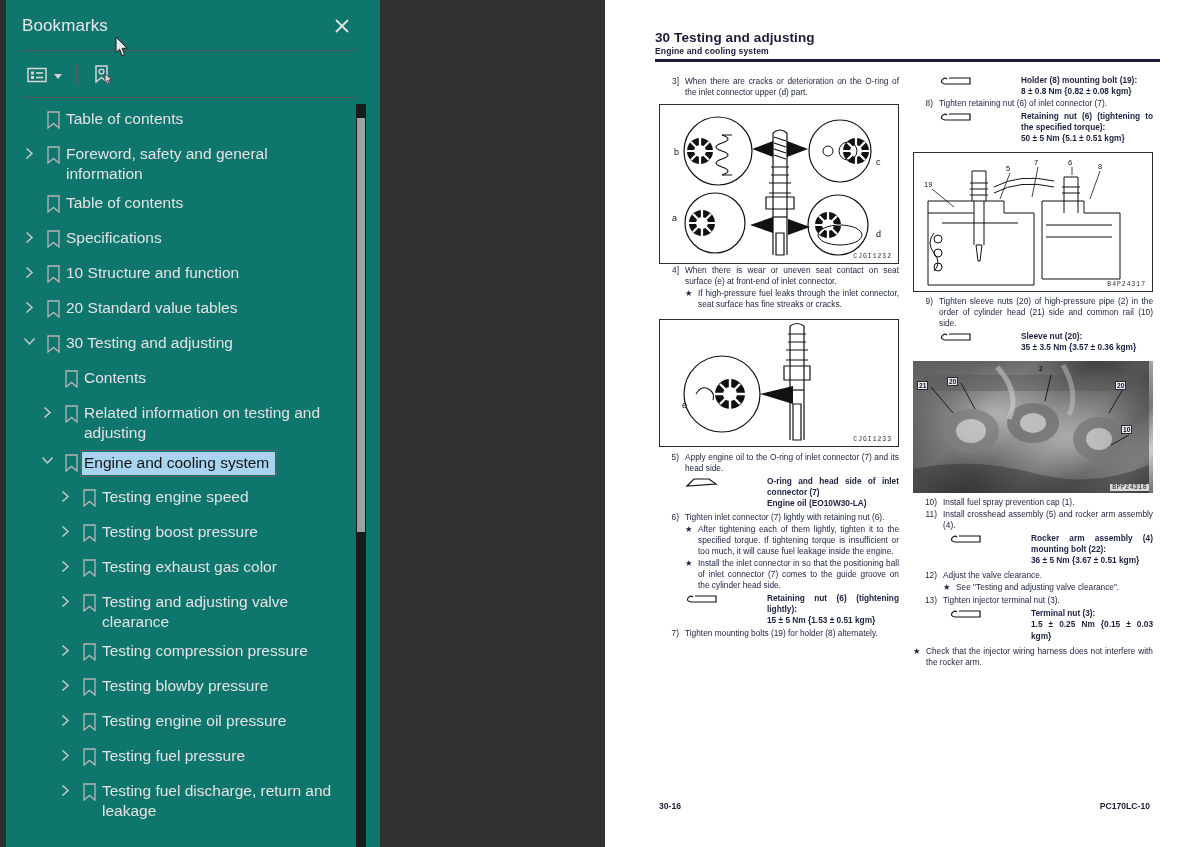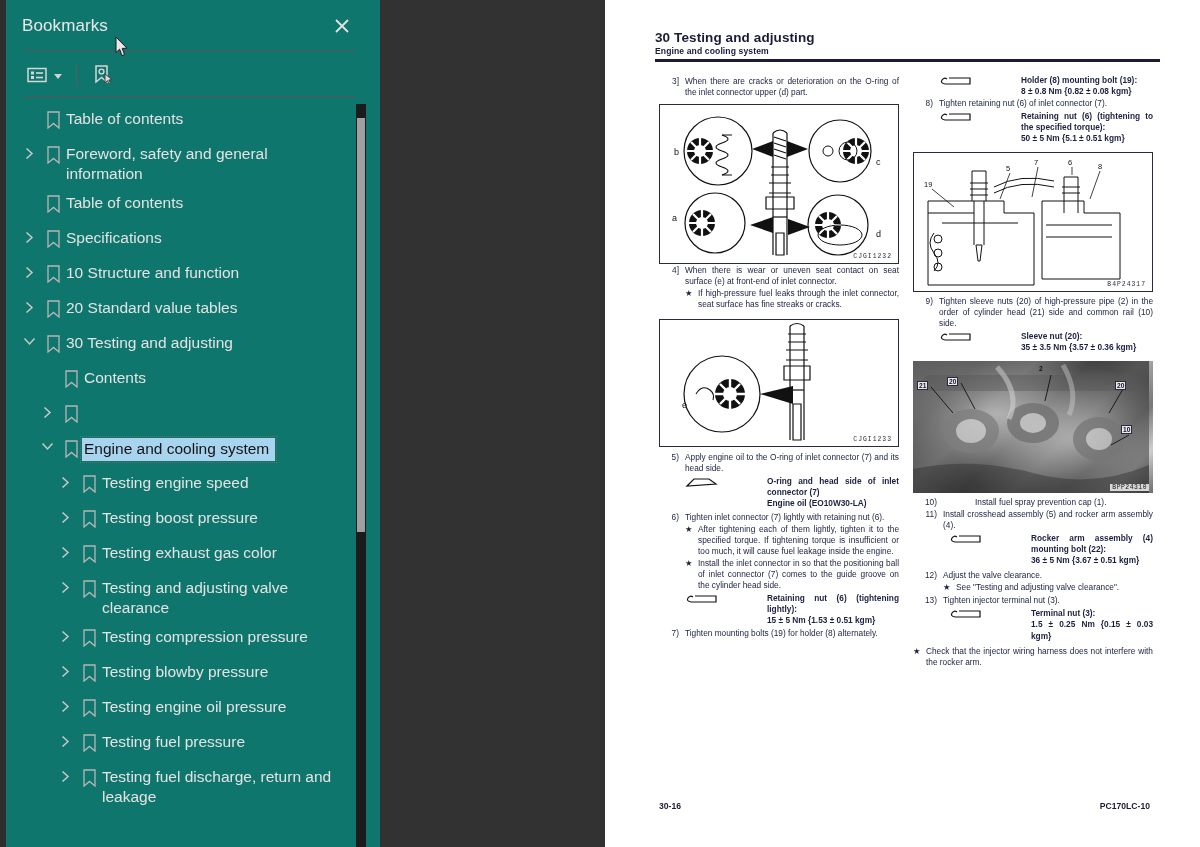--- a/index.html
+++ b/index.html
@@ -309,20 +309,21 @@
           <div class="twisty">
             <svg width="11" height="13" viewBox="0 0 11 13">
               <path d="M2.5 1.5 L8 6.5 L2.5 11.5" fill="none" stroke="#c9c9c9" stroke-width="1.5"></path>
             </svg>
           </div>
           <div class="bk">
             <svg width="15" height="18" viewBox="0 0 15 18">
               <path d="M2 1 H13 V17 L7.5 12.4 L2 17 Z" fill="none" stroke="#b6b6b6" stroke-width="1.3"></path>
             </svg>
           </div>
+          <div class="label lbl-w2">Related information on testing and adjusting</div>
         </div>
         <div class="row indent1 sel">
           <div class="twisty">
             <svg width="13" height="11" viewBox="0 0 13 11">
               <path d="M1.5 2.5 L6.5 8 L11.5 2.5" fill="none" stroke="#c9c9c9" stroke-width="1.5"></path>
             </svg>
           </div>
           <div class="bk">
             <svg width="15" height="18" viewBox="0 0 15 18">
               <path d="M2 1 H13 V17 L7.5 12.4 L2 17 Z" fill="none" stroke="#b6b6b6" stroke-width="1.3"></path>
@@ -753,21 +754,21 @@
                 </g>
               </svg>
               <span class="lead boxed" style="left:4px;top:20px;">21</span>
               <span class="lead boxed" style="left:34px;top:16px;">20</span>
               <span class="lead" style="left:126px;top:4px;color:#111;">2</span>
               <span class="lead boxed" style="left:202px;top:20px;">20</span>
               <span class="lead boxed" style="left:208px;top:64px;">10</span>
               <div class="photo-id">BPP24310</div>
             </div>
 
-            <div class="t num-item" style="margin-top:4px;gap:32px;">
+            <div class="t num-item" style="margin-top:4px;">
               <div class="num wide">10)</div>
               <div class="body">Install fuel spray prevention cap (1).</div>
             </div>
             <div class="t num-item">
               <div class="num wide">11)</div>
               <div class="body">Install crosshead assembly (5) and rocker arm assembly (4).</div>
             </div>
             <div class="t torque ind2">
               <div class="tq-icon">
                 <svg width="34" height="11" viewBox="0 0 34 11">

